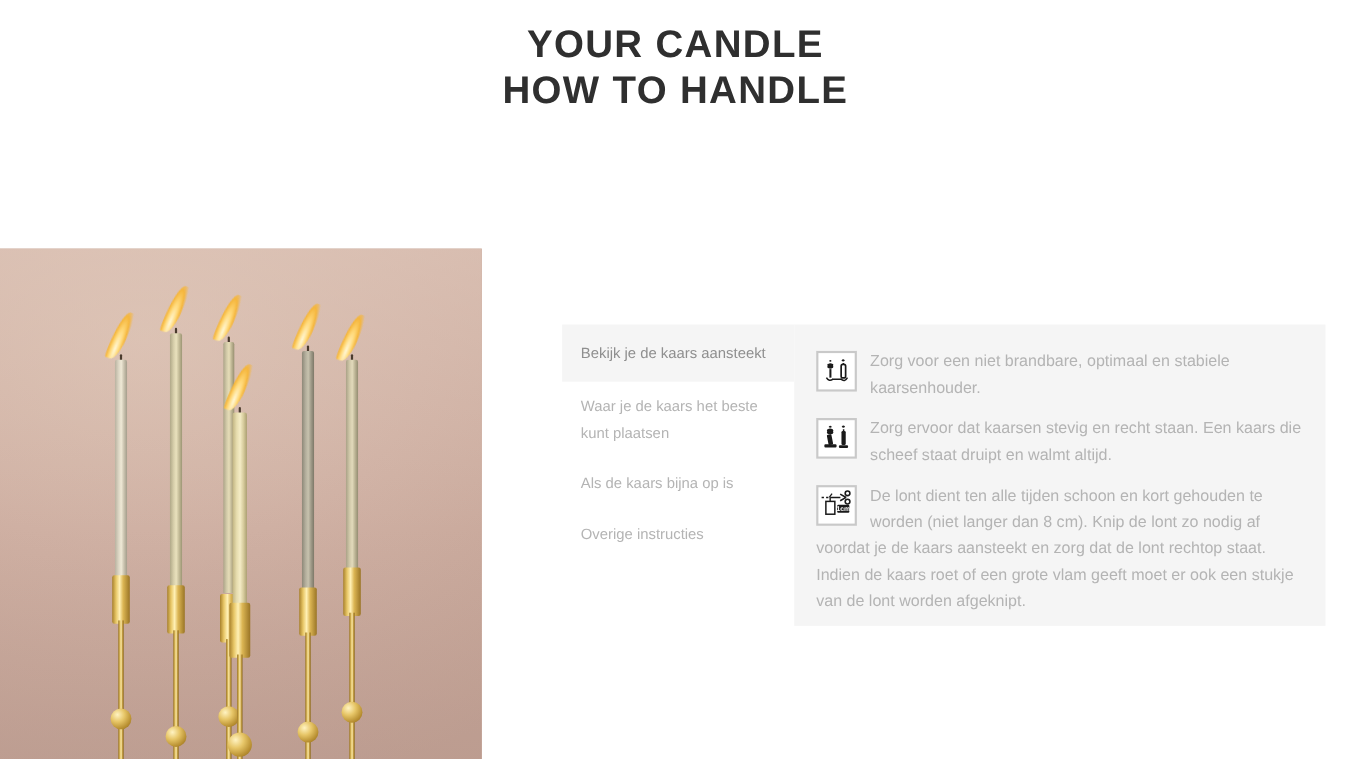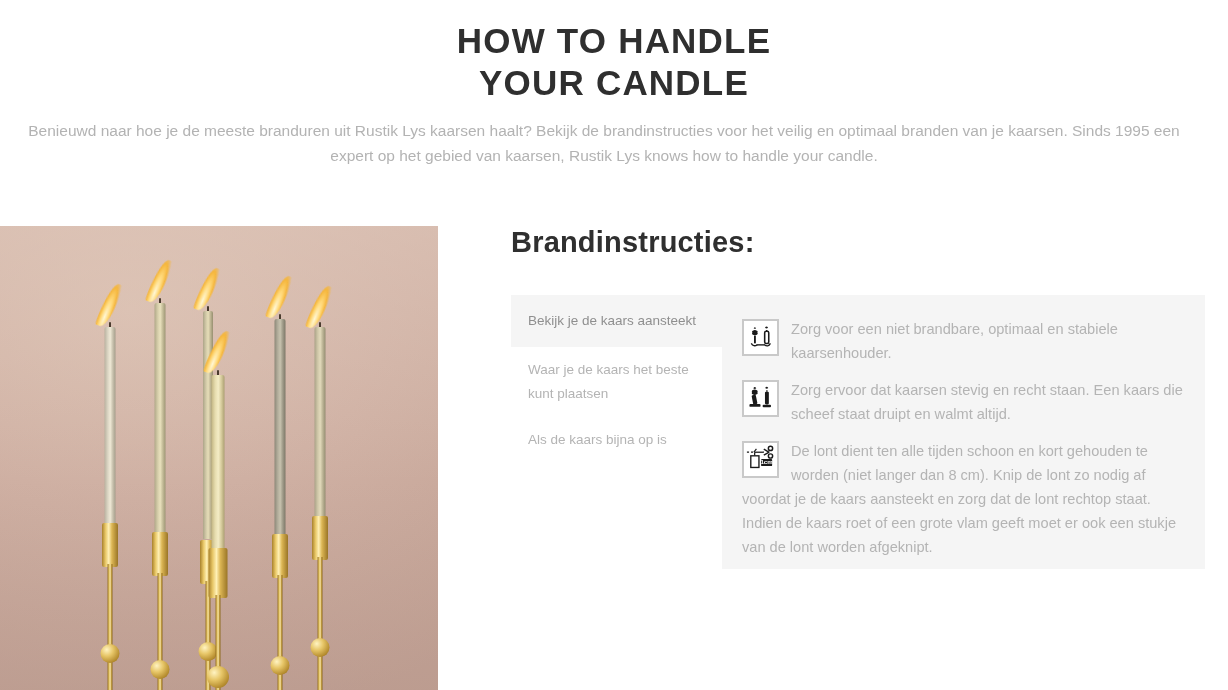--- a/index.html
+++ b/index.html
@@ -128,25 +128,24 @@
     font-size: 14.6px; line-height: 24px; color: #b4b4b4;
   }
   .clear { clear: both; }
 </style>
 </head>
 <body>
 
 <div class="page">
 
   <div class="hero-title">
+    <span class="line">YOUR CANDLE</span>
     <span class="line">HOW TO HANDLE</span>
-    <span class="line">YOUR CANDLE</span>
   </div>
 
-  <div class="hero-sub">Benieuwd naar hoe je de meeste branduren uit Rustik Lys kaarsen haalt? Bekijk de brandinstructies voor het veilig en optimaal branden van je kaarsen. Sinds 1995 een expert op het gebied van kaarsen, Rustik Lys knows how to handle your candle.</div>
 
   <div class="photo">
     <div class="photo-bg"></div>
 
     <div class="candle" style="left:90px; width:40px; height:464px;">
       <div class="flame" style="top:56px;"></div>
       <div class="wick" style="top:96px;"></div>
       <div class="stick" style="top:101px; height:210px; width:11px; background:linear-gradient(90deg,#b9b2a0 0%,#dbd5c3 30%,#efe9d6 52%,#c9c2ae 75%,#a49d8b 100%);"></div>
       <div class="holder" style="top:297px;"></div>
       <div class="rod" style="top:338px; height:126px;"></div>
@@ -192,33 +191,35 @@
     <div class="candle" style="left:300px; width:40px; height:464px;">
       <div class="flame" style="top:58px;"></div>
       <div class="wick" style="top:96px;"></div>
       <div class="stick" style="top:101px; height:194px; width:11px; background:linear-gradient(90deg,#aaa287 0%,#d0c8a9 30%,#e2dabb 52%,#bcb495 75%,#948d72 100%);"></div>
       <div class="holder" style="top:290px;"></div>
       <div class="rod" style="top:331px; height:133px;"></div>
       <div class="ball" style="top:412px;"></div>
     </div>
   </div>
 
-  <div class="section-title">Brandinstructies:</div>
 
   <div class="instructions">
 
     <div class="tabs">
       <div class="tab active">
         <span>Bekijk je de kaars aansteekt</span>
       </div>
       <div class="tab">
         <span>Waar je de kaars het beste kunt plaatsen</span>
       </div>
       <div class="tab">
         <span>Als de kaars bijna op is</span>
+      </div>
+      <div class="tab">
+        <span>Overige instructies</span>
       </div>
     </div>
 
     <div class="panel">
 
       <div class="item">
         <span class="ico">
           <svg viewBox="0 0 34 34" xmlns="http://www.w3.org/2000/svg">
             <g fill="#1a1a1a">
               <path d="M10 7.5 q1.2-2 2.4 0 q-1.2 1.2 -2.4 0z"></path>

